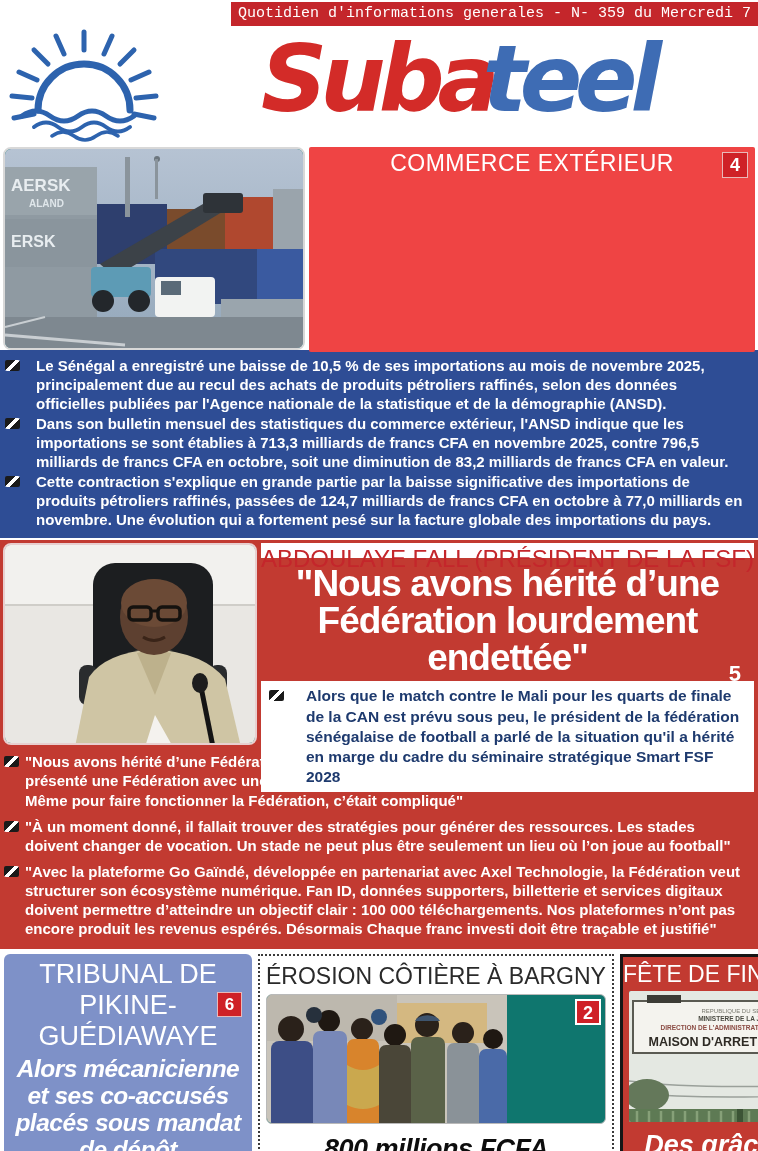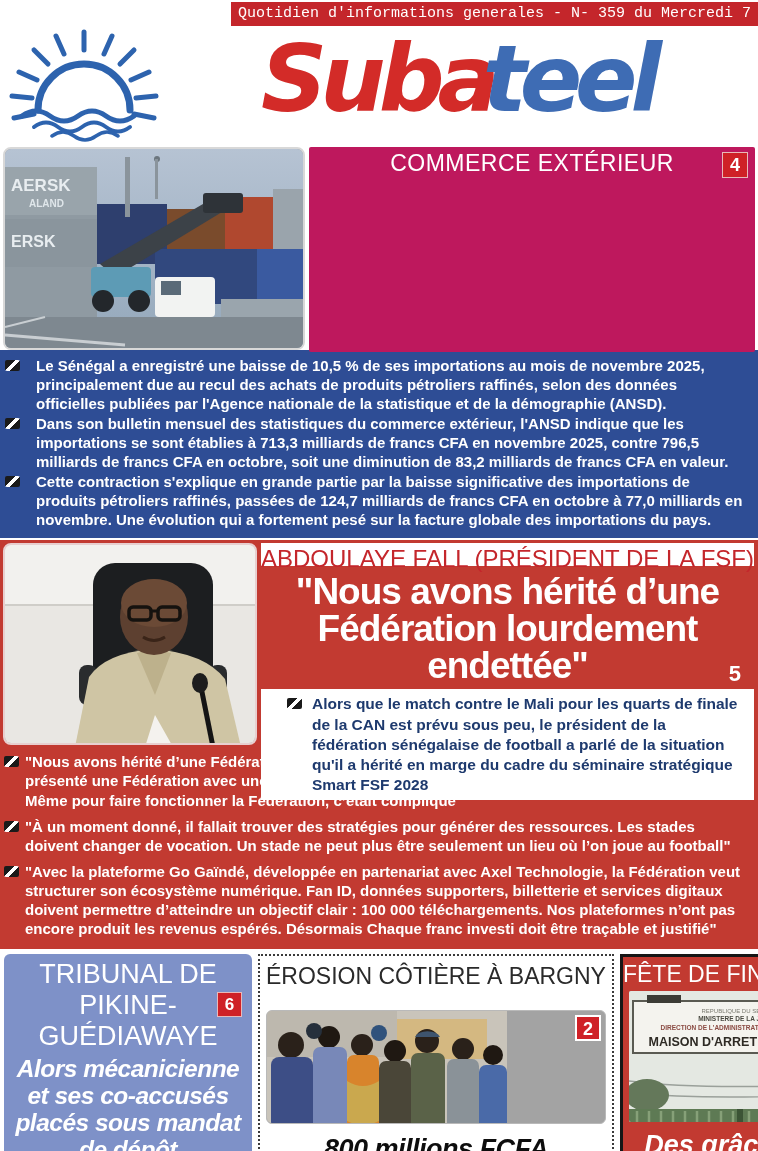--- a/index.html
+++ b/index.html
@@ -18,63 +18,63 @@
     margin:-10px 4px 0 -6px; white-space:nowrap; }
   .wm-red { color:#d32b28; } .wm-blue { color:#3e6cb4; margin-left:-10px; }
 
   
   .badge { width:26px; height:26px; background:#cf2127; color:#fff; font-weight:bold;
     font-size:18px; line-height:24px; text-align:center; display:inline-block;
     border:1px solid #e9b9b9; }
   .bullet-ic { flex:none; width:15px; height:11px; margin-top:4px; background:#1a1a1a;
     border-radius:2px; background-image:linear-gradient(135deg, transparent 42%, #fff 42%, #fff 58%, transparent 58%); }
   .kicker { color:#fff; text-align:center; }
-  .photo-frame { overflow:hidden; position:relative; background:#a3a3a3; }
+  .photo-frame { overflow:hidden; position:relative; background:#0f766e; }
   svg text { font-family:"Liberation Sans", sans-serif; }
 
   
   .s1-top { display:flex; gap:4px; padding:2px 3px 0 3px; height:207px; }
   .port-photo { width:302px; height:203px; border-radius:8px; border:2px solid #d8d8d8; }
-  .s1-head { flex:1; background:#be185d; border-radius:2px; position:relative; padding-top:3px; }
+  .s1-head { flex:1; background:#ef4444; border-radius:2px; position:relative; padding-top:3px; }
   .s1-kicker { font-size:23px; letter-spacing:0.5px; }
   .s1-badge { position:absolute; top:5px; right:7px; }
   .s1-headline { color:#fff; font-weight:800; font-size:47px; line-height:1.06; text-align:center;
     letter-spacing:-1.5px; margin-top:2px; }
   .s1-body { background:#2e4d95; margin-top:-2px; padding:6px 8px 8px 5px; }
   .para { display:flex; gap:16px; color:#fff; font-weight:700; font-size:15px; line-height:1.27;
     margin-bottom:1px; }
 
   
   .s2 { background:#c23a31; margin-top:2px; padding-bottom:2px; }
   .s2-top { display:flex; gap:3px; padding:3px; height:208px; }
   .fall-photo { width:314px; height:202px; border-radius:8px; border:2px solid #e8cfcf; }
   .s2-right { flex:1; position:relative; }
   .s2-kicker-bar { background:#fff; color:#c4262b; font-size:24px; text-align:center;
-    height:23px; line-height:31px; margin:0 1px; white-space:nowrap; }
+    height:15px; line-height:31px; margin:0 1px; white-space:nowrap; }
   .s2-headline { color:#fff; font-weight:800; font-size:37px; line-height:1.0; text-align:center;
     letter-spacing:-1px; padding:7px 2px 4px; }
   .s2-num { position:absolute; right:14px; top:118px; color:#fff; font-weight:bold; font-size:22px; }
-  .s2-intro { background:#fff; margin:1px 1px 0; padding:5px 10px 5px 26px; color:#1e3a6e;
-    font-weight:700; font-size:15.5px; line-height:1.3; display:flex; gap:10px; }
+  .s2-intro { background:#fff; margin:1px 1px 0; padding:5px 10px 5px 8px; color:#1e3a6e;
+    font-weight:700; font-size:15.5px; line-height:1.3; display:flex; gap:22px; }
   .s2-quotes { padding:4px 8px 2px 4px; }
   .quote { display:flex; gap:6px; color:#fff; font-weight:700; font-size:15px; line-height:1.27;
     margin-bottom:7px; }
   .quote-text { white-space:pre-line; }
 
   
   .bottom { display:flex; gap:6px; padding:5px 4px 4px; height:284px; }
   .col1 { width:248px; background:#7e91c8; border-radius:6px; padding:5px 4px 4px; position:relative; }
   .col1-kicker { font-size:27px; line-height:1.15; }
   .col1-badge { position:absolute; top:38px; right:10px; width:25px; height:25px; line-height:23px; font-size:17px; }
   .col1-headline { color:#fff; font-weight:800; font-style:italic; font-size:24.5px; line-height:1.1;
     text-align:center; letter-spacing:-0.5px; margin-top:4px; }
   .col1-photo { margin-top:7px; height:120px; border-radius:10px; border:2px solid #dfe5f4; }
 
   .col2 { flex:1; background:#fff; border:2px dotted #3a3a3a; padding:2px 6px; display:flex; flex-direction:column; }
-  .col2-header { color:#2a2a2a; font-size:23px; text-align:center; padding:5px 0 20px; white-space:nowrap; }
+  .col2-header { color:#2a2a2a; font-size:23px; text-align:center; padding:5px 0 4px; white-space:nowrap; }
   .col2-photo { height:153px; border-radius:6px; border:1px solid #b9b9b9; }
   .col2-headline { color:#0d0d0d; font-weight:800; font-style:italic; font-size:27px; line-height:1.12;
     text-align:center; letter-spacing:-0.5px; margin-top:10px; }
 
   .col3 { width:242px; border:3px solid #161616; background:#c23a31; display:flex; flex-direction:column; }
   .col3-header { font-size:23px; padding:4px 0 3px; white-space:nowrap; }
   .col3-photo { margin:0 6px; height:150px; border-radius:2px; }
   .col3-headline { color:#fff; font-weight:800; font-style:italic; font-size:27px; line-height:1.18;
     text-align:center; margin-top:8px; }
   .photo-badge { position:absolute; top:4px; right:4px; border:2px solid #fff; }

